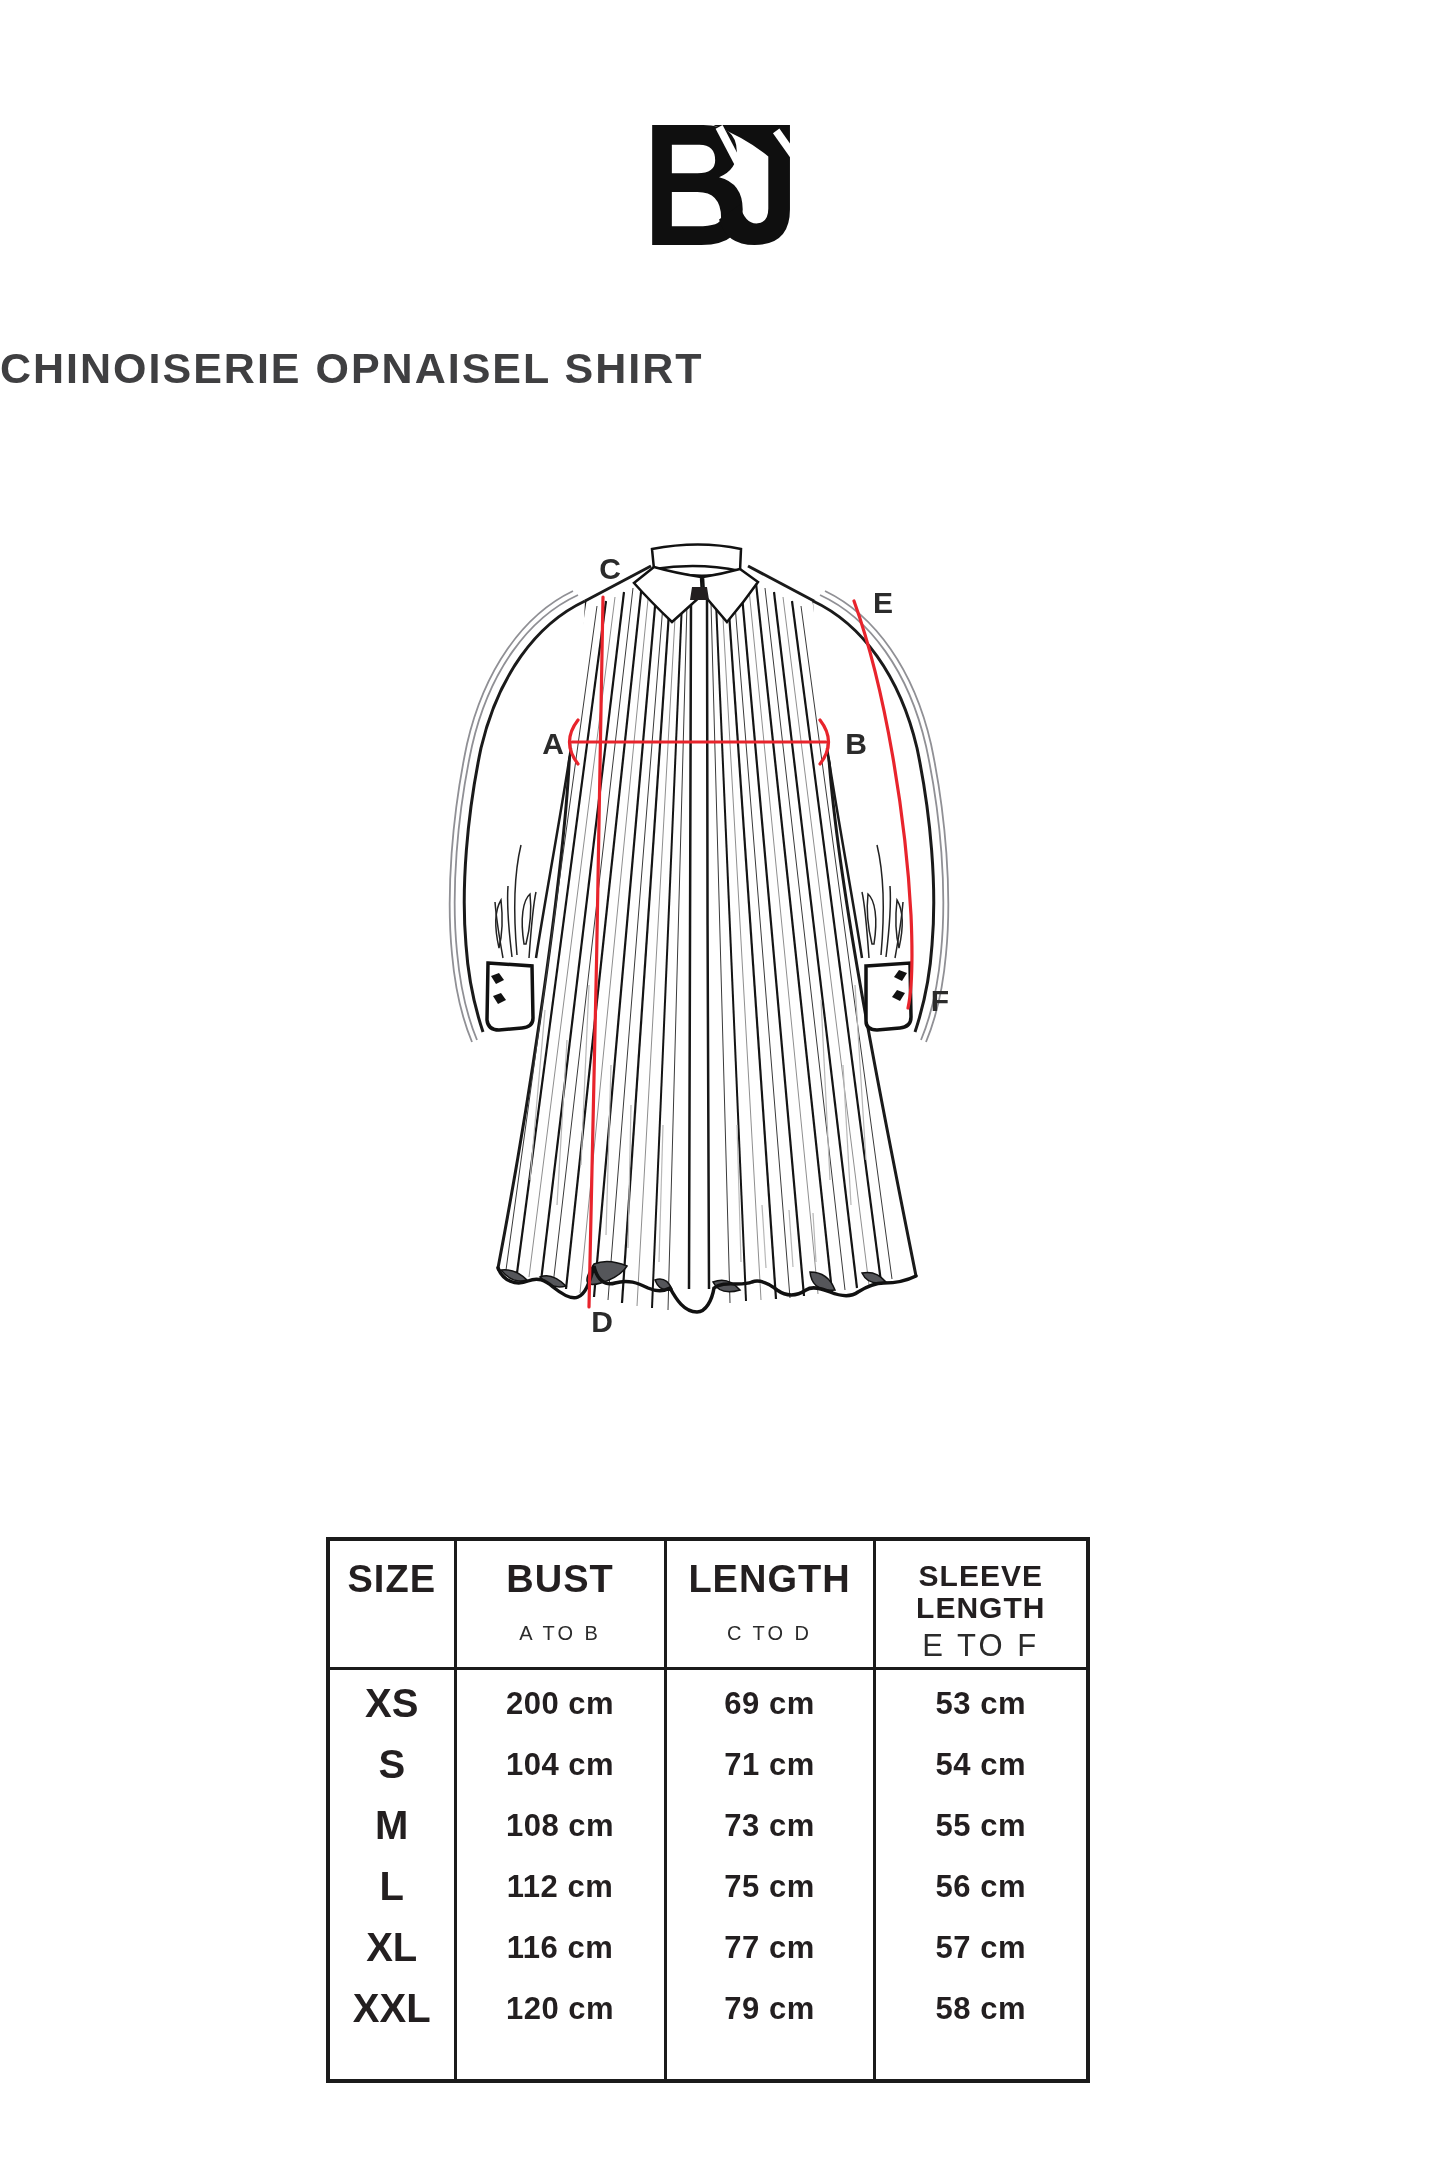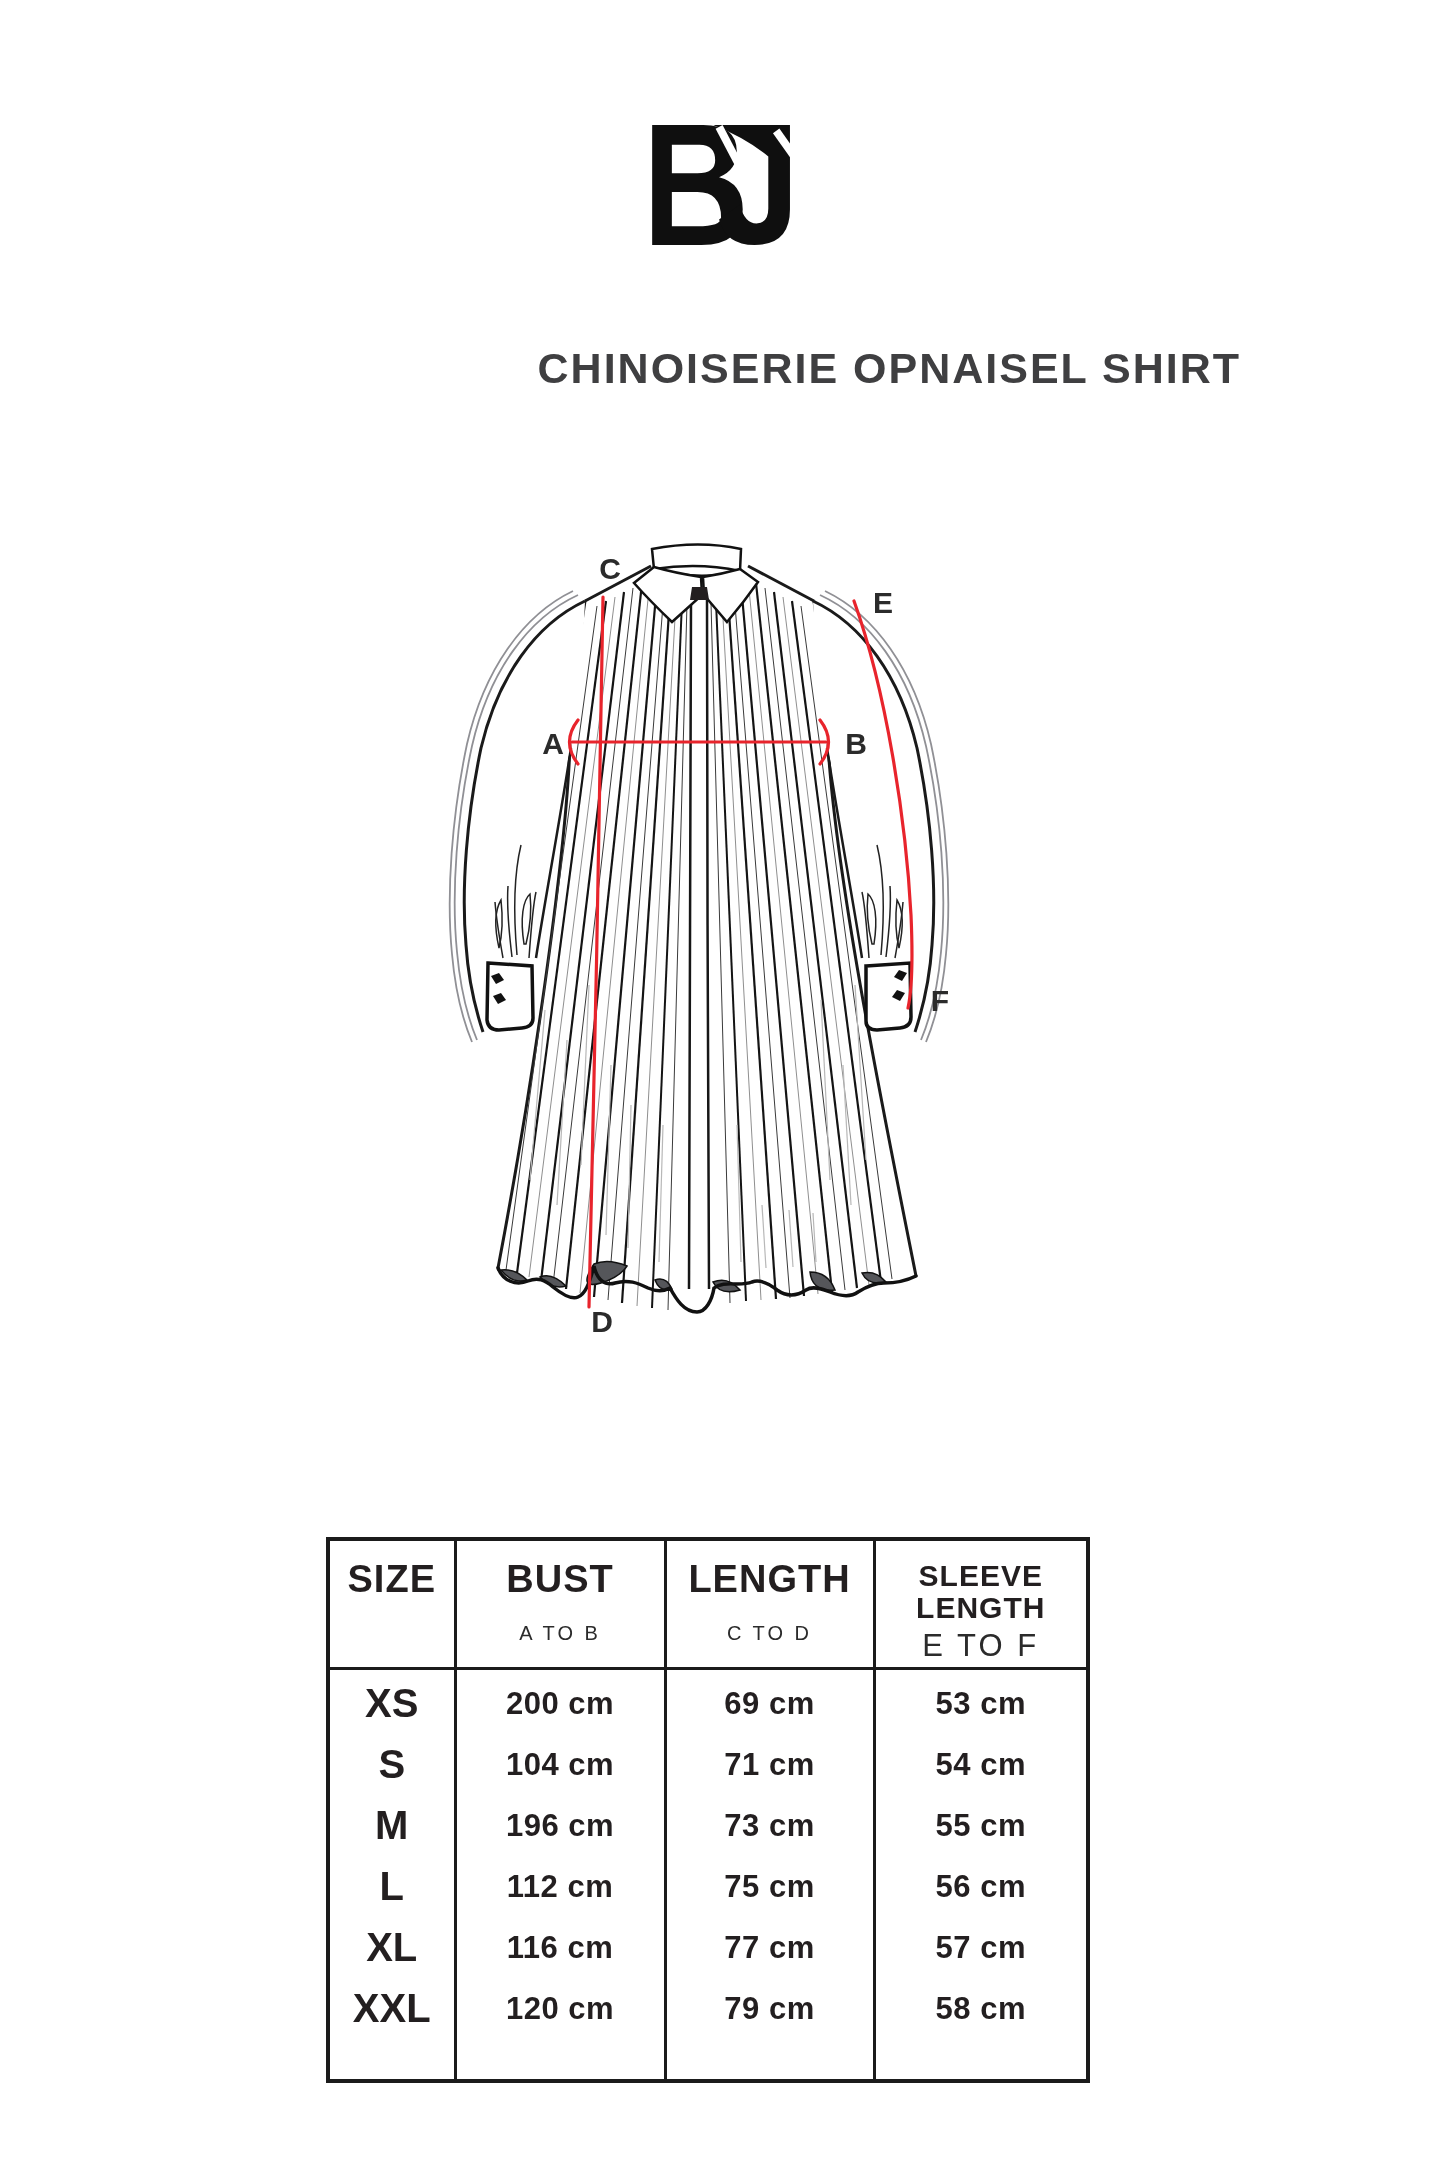--- a/index.html
+++ b/index.html
@@ -2,21 +2,21 @@
 <html><head>
 <meta charset="utf-8">
 <style>
   html,body { margin:0; padding:0; background:#ffffff; }
   .page {
     position:relative; width:1445px; height:2167px; background:#ffffff;
     font-family:"Liberation Sans", sans-serif; color:#231f20; overflow:hidden;
   }
   .logo { position:absolute; left:650px; top:123px; }
   .page-title {
-    position:absolute; left:0; top:344px; width:1241px; text-align:right;
+    position:absolute; left:0; top:344px; width:1241px; text-align:left;
     font-size:43px; font-weight:bold; letter-spacing:2px; color:#3f3f41;
     white-space:nowrap;
   }
   .diagram { position:absolute; left:400px; top:500px; }
   .marker {
     font-family:"Liberation Sans", sans-serif; font-weight:bold;
     font-size:30px; fill:#2b2b2b;
   }
   table.size-table {
     position:absolute; left:326px; top:1537px; width:760px;
@@ -251,21 +251,21 @@
         <td class="cell-val">53 cm</td>
       </tr>
       <tr>
         <td class="cell-size">S</td>
         <td class="cell-val">104 cm</td>
         <td class="cell-val">71 cm</td>
         <td class="cell-val">54 cm</td>
       </tr>
       <tr>
         <td class="cell-size">M</td>
-        <td class="cell-val">196 cm</td>
+        <td class="cell-val">108 cm</td>
         <td class="cell-val">73 cm</td>
         <td class="cell-val">55 cm</td>
       </tr>
       <tr>
         <td class="cell-size">L</td>
         <td class="cell-val">112 cm</td>
         <td class="cell-val">75 cm</td>
         <td class="cell-val">56 cm</td>
       </tr>
       <tr>

